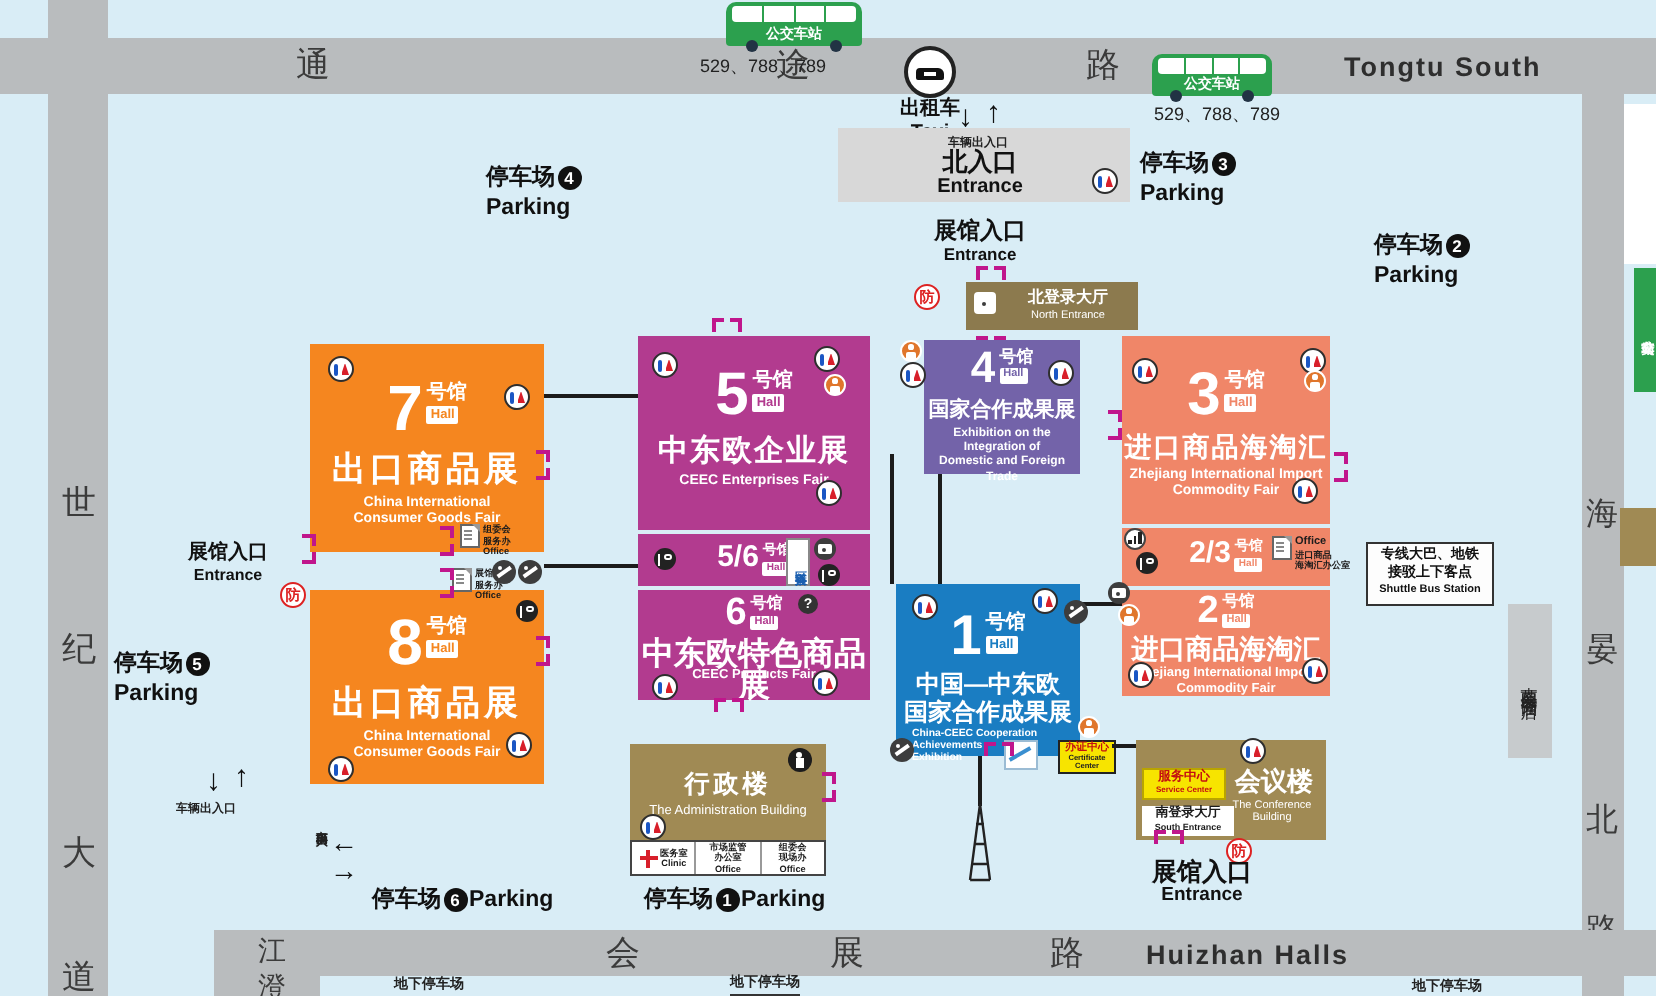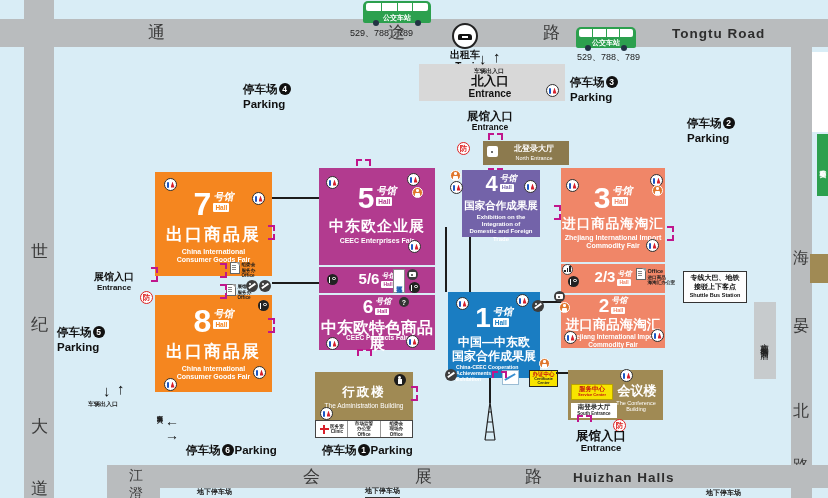--- a/index.html
+++ b/index.html
@@ -12,21 +12,21 @@
   .ren{position:absolute;font-size:13.5px;color:#2e2e2e;letter-spacing:1px;font-weight:bold;}
   .routes{position:absolute;font-size:9px;color:#222;}
   
   .title-zh{position:absolute;font-size:21px;font-weight:bold;letter-spacing:1px;}
   .title-en{position:absolute;font-size:13.5px;font-weight:bold;}
   
   .hall{position:absolute;color:#fff;text-align:center;}
   .hnum{position:absolute;left:0;right:0;display:flex;justify-content:center;align-items:flex-start;line-height:0.9;}
   .digit{font-weight:bold;}
   .hsuf{display:flex;flex-direction:column;align-items:flex-start;margin-left:2px;margin-top:1px;}
-  .hsuf b{font-size:10px;line-height:1.1;font-style:italic;}
+  .hsuf b{font-size:10px;line-height:1.1;}
   .badge{background:#fff;font-style:normal;font-weight:bold;font-size:6.5px;line-height:1.4;padding:0 2px;border-radius:1px;margin-top:1px;display:block;}
   .htitle{position:absolute;left:0;right:0;font-weight:bold;line-height:1;}
   .hsub{position:absolute;left:0;right:0;font-weight:bold;font-size:7px;line-height:1.2;}
   .hsub span{display:block;}
   
   .bld{position:absolute;color:#fff;}
   .bzh{position:absolute;font-weight:bold;color:#fff;text-align:center;line-height:1;}
   .ben{position:absolute;color:#fff;text-align:center;line-height:1.1;}
   .ybox{position:absolute;text-align:center;border:0.5px solid #b9a400;}
   .ybox span{display:block;color:#c41111;font-weight:bold;line-height:1.2;}
@@ -129,21 +129,21 @@
   <div class="road" style="left: 791px; top: 40px; width: 21px; height: 458px; background: rgb(185, 188, 190);">
     <span class="rc" style="left:2px;top:210px;font-size:16px">海</span>
     <span class="rc" style="left:2px;top:278px;font-size:16px">晏</span>
     <span class="rc" style="left:2px;top:363px;font-size:16px">北</span>
     <span class="rc" style="left:2px;top:418px;font-size:16px">路</span>
   </div>
   <div class="road" style="left: 0px; top: 19px; width: 828px; height: 28px; background: rgb(185, 188, 190);">
     <span class="rc" style="left:148px;top:5px">通</span>
     <span class="rc" style="left:388px;top:5px">途</span>
     <span class="rc" style="left:543px;top:5px">路</span>
-    <span class="ren" style="left:672px;top:7px">Tongtu Road</span>
+    <span class="ren" style="left:672px;top:7px">Tongtu South</span>
     <span class="routes" style="left:350px;top:8px">529、788、789</span>
   </div>
   <div class="road" style="left: 107px; top: 465px; width: 721px; height: 23px; background: rgb(185, 188, 190);">
     <span class="rc" style="left:196px;top:3px">会</span>
     <span class="rc" style="left:308px;top:3px">展</span>
     <span class="rc" style="left:418px;top:3px">路</span>
     <span class="ren" style="left:466px;top:5px">Huizhan Halls</span>
   </div>
   <div class="road" style="left: 107px; top: 465px; width: 53px; height: 33px; background: rgb(185, 188, 190);">
     <span class="rc" style="left:22px;top:3px;font-size:14px">江</span>

